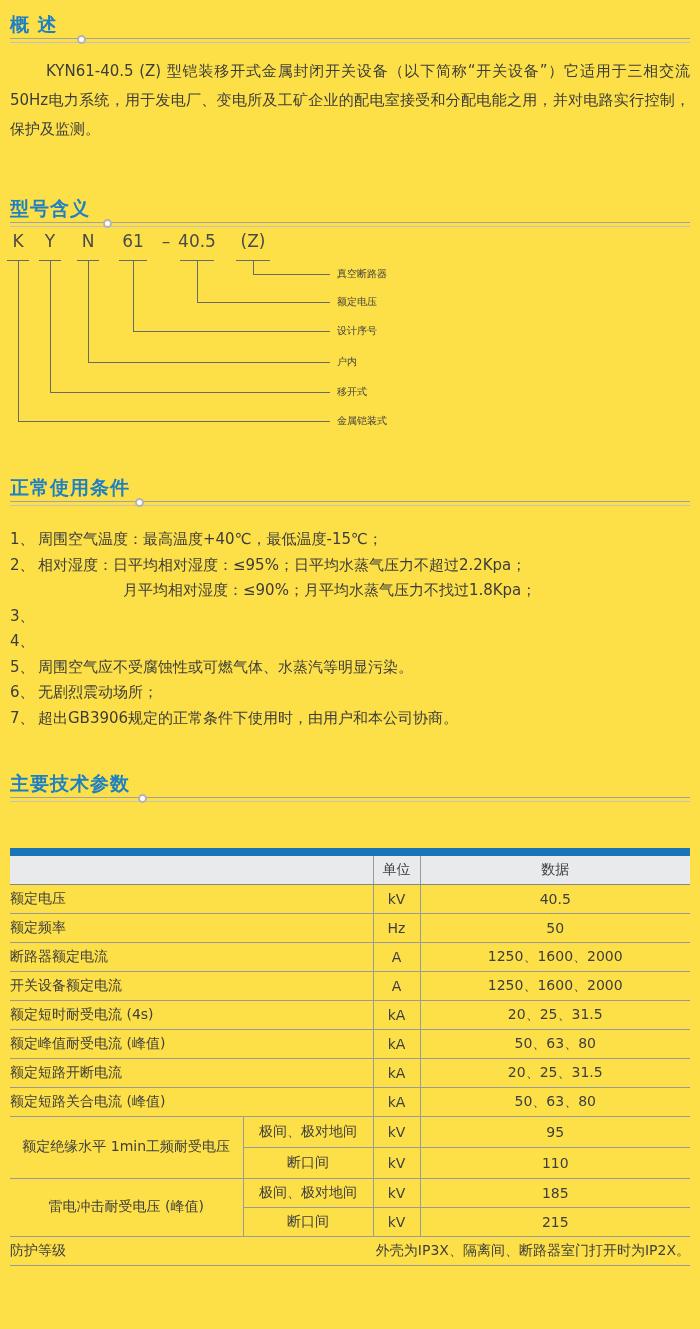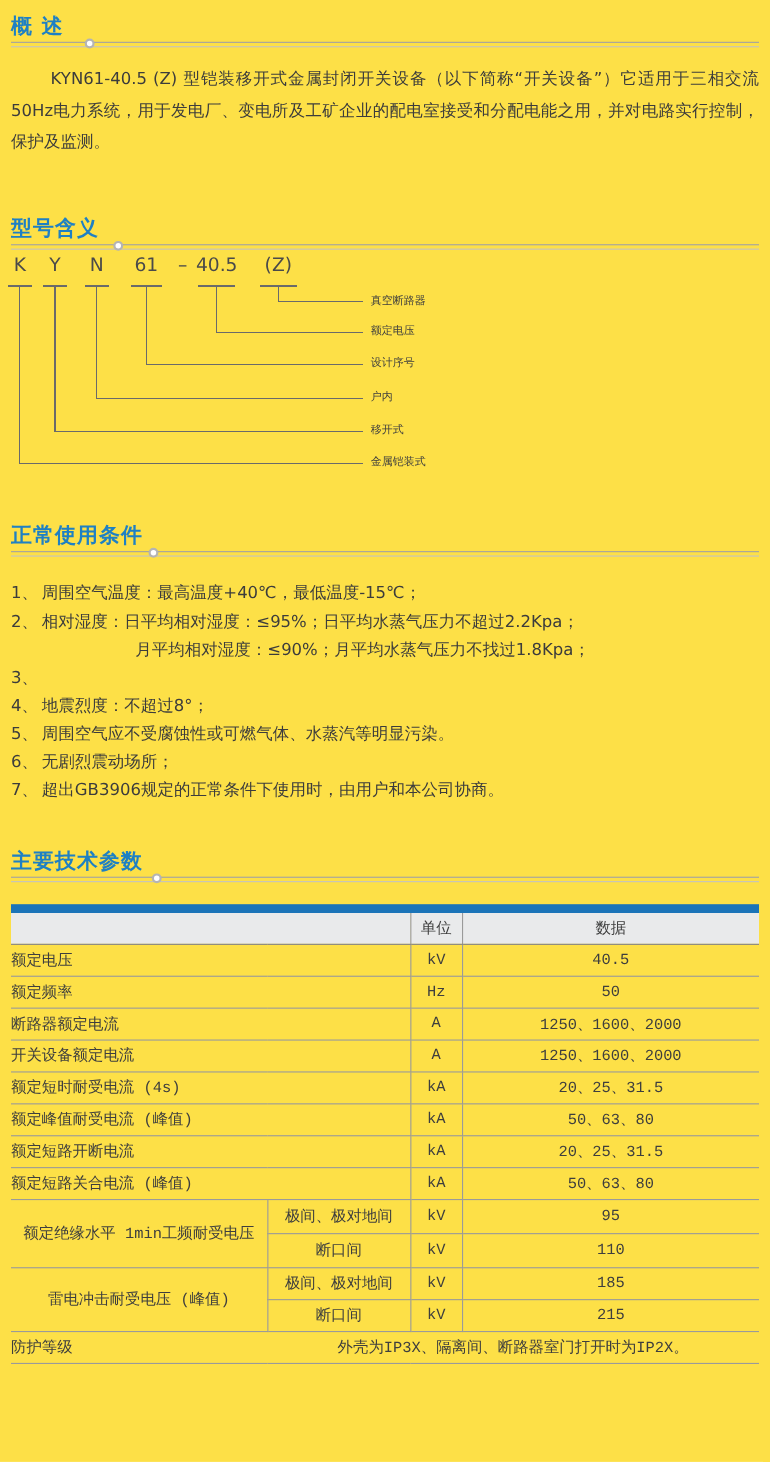--- a/index.html
+++ b/index.html
@@ -26,33 +26,33 @@
   .diagram .lbl { position:absolute; left:337px; font-size:10px; line-height:20px;
                   color:#3e3e3e; white-space:nowrap; }
 
   
   ul.cond { list-style:none; margin-top:21px; }
   ul.cond li { display:flex; font-size:15px; line-height:25.5px; color:#3c3c3c; }
   ul.cond li .num { width:28px; flex:0 0 28px; }
   ul.cond li.cont { padding-left:113px; }
 
   
-  .tbl-wrap { margin-top:20px;font-family:Liberation Mono, monospace; }
+  .tbl-wrap { margin-top:46px; }
   .bluebar { height:8px; background:#1b74b8; }
   table.params { width:680px; border-collapse:collapse; table-layout:fixed;
                  font-size:14px; color:#3e3e3e; }
   table.params td, table.params th { font-weight:normal; border-bottom:1px solid #9a9a9a;
                  padding:0; height:29px; vertical-align:middle; }
   tr.head th { background:#e9eaeb; border-bottom:1px solid #858585; height:28px; text-align:center; }
   td.vr, th.vr { border-right:1px solid #9a9a9a; }
   td.name { text-align:left; padding-left:32px; }
   td.group { text-align:center; padding:0 2px; }
   td.sub, td.unit, td.val { text-align:center; }
   tr.tall td { height:31px; }
-  td.footval { text-align:center; }
+  td.footval { text-align:right; }
 </style>
 </head>
 <body>
 
 <div class="page">
 
   <div class="sec">
     <h2 class="sec-title mt12">概 述</h2>
     <div class="divider">
       <span class="dot" style="left:67px"></span>
@@ -107,21 +107,20 @@
           <span>相对湿度：日平均相对湿度：≤95%；日平均水蒸气压力不超过2.2Kpa；</span>
         </li>
       <li class="cont">
           <span>月平均相对湿度：≤90%；月平均水蒸气压力不找过1.8Kpa；</span>
         </li>
       <li>
           <span class="num">3、</span>
         </li>
       <li>
           <span class="num">4、</span>
-          <span>地震烈度：不超过8°；</span>
         </li>
       <li>
           <span class="num">5、</span>
           <span>周围空气应不受腐蚀性或可燃气体、水蒸汽等明显污染。</span>
         </li>
       <li>
           <span class="num">6、</span>
           <span>无剧烈震动场所；</span>
         </li>
       <li>

